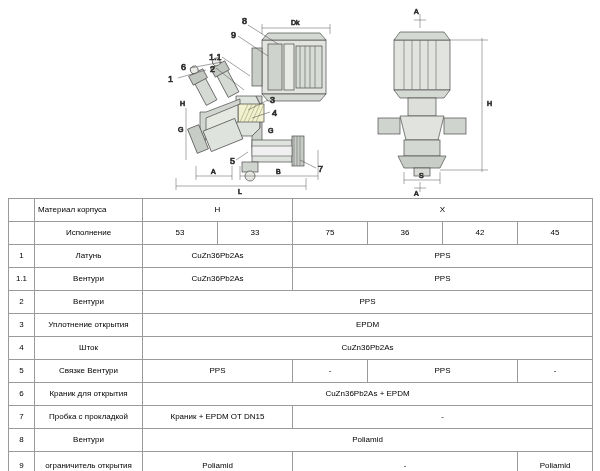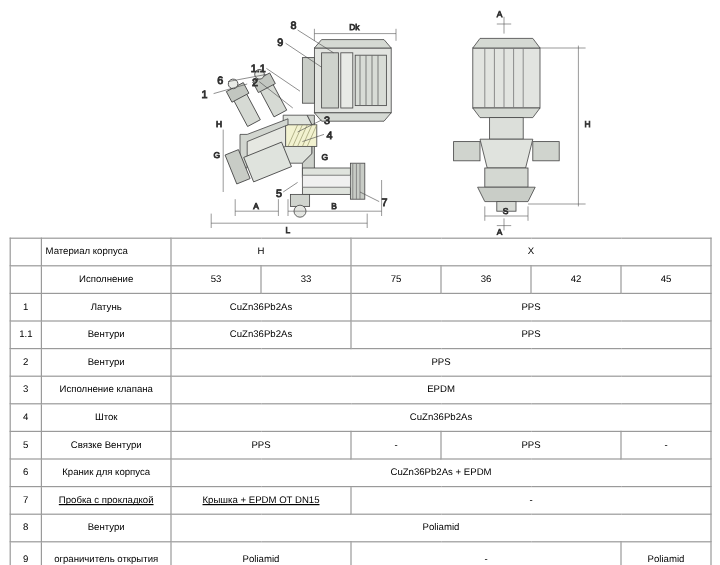--- a/index.html
+++ b/index.html
@@ -65,21 +65,20 @@
   td.idx {
     width: 26px;
   }
   td.namecol {
     width: 108px;
     text-align: left;
     padding-left: 7px;
   }
   .small2 {
     font-size: 7.5px;
-    text-decoration: underline;
   }
   tr.tall td {
     height: 26px;
   }
   .twoline {
     line-height: 1.1;
   }
 </style>
 </head>
 <body>
@@ -284,49 +283,49 @@
         </tr>
 
         <tr>
           <td class="idx">2</td>
           <td class="namecol">Вентури</td>
           <td colspan="6">PPS</td>
         </tr>
 
         <tr>
           <td class="idx">3</td>
-          <td class="namecol">Исполнение клапана</td>
+          <td class="namecol">Уплотнение открытия</td>
           <td colspan="6">EPDM</td>
         </tr>
 
         <tr>
           <td class="idx">4</td>
           <td class="namecol">Шток</td>
           <td colspan="6">CuZn36Pb2As</td>
         </tr>
 
         <tr>
           <td class="idx">5</td>
           <td class="namecol">Связке Вентури</td>
           <td colspan="2">PPS</td>
           <td>-</td>
           <td colspan="2">PPS</td>
           <td>-</td>
         </tr>
 
         <tr>
           <td class="idx">6</td>
-          <td class="namecol">Краник для корпуса</td>
+          <td class="namecol">Краник для открытия</td>
           <td colspan="6">CuZn36Pb2As + EPDM</td>
         </tr>
 
         <tr>
           <td class="idx">7</td>
           <td class="namecol small2">Пробка с прокладкой</td>
-          <td colspan="2" class="small2">Крышка + EPDM OT DN15</td>
+          <td colspan="2" class="small2">Краник + EPDM OT DN15</td>
           <td colspan="4">-</td>
         </tr>
 
         <tr>
           <td class="idx">8</td>
           <td class="namecol">Вентури</td>
           <td colspan="6">Poliamid</td>
         </tr>
 
         <tr class="tall">

